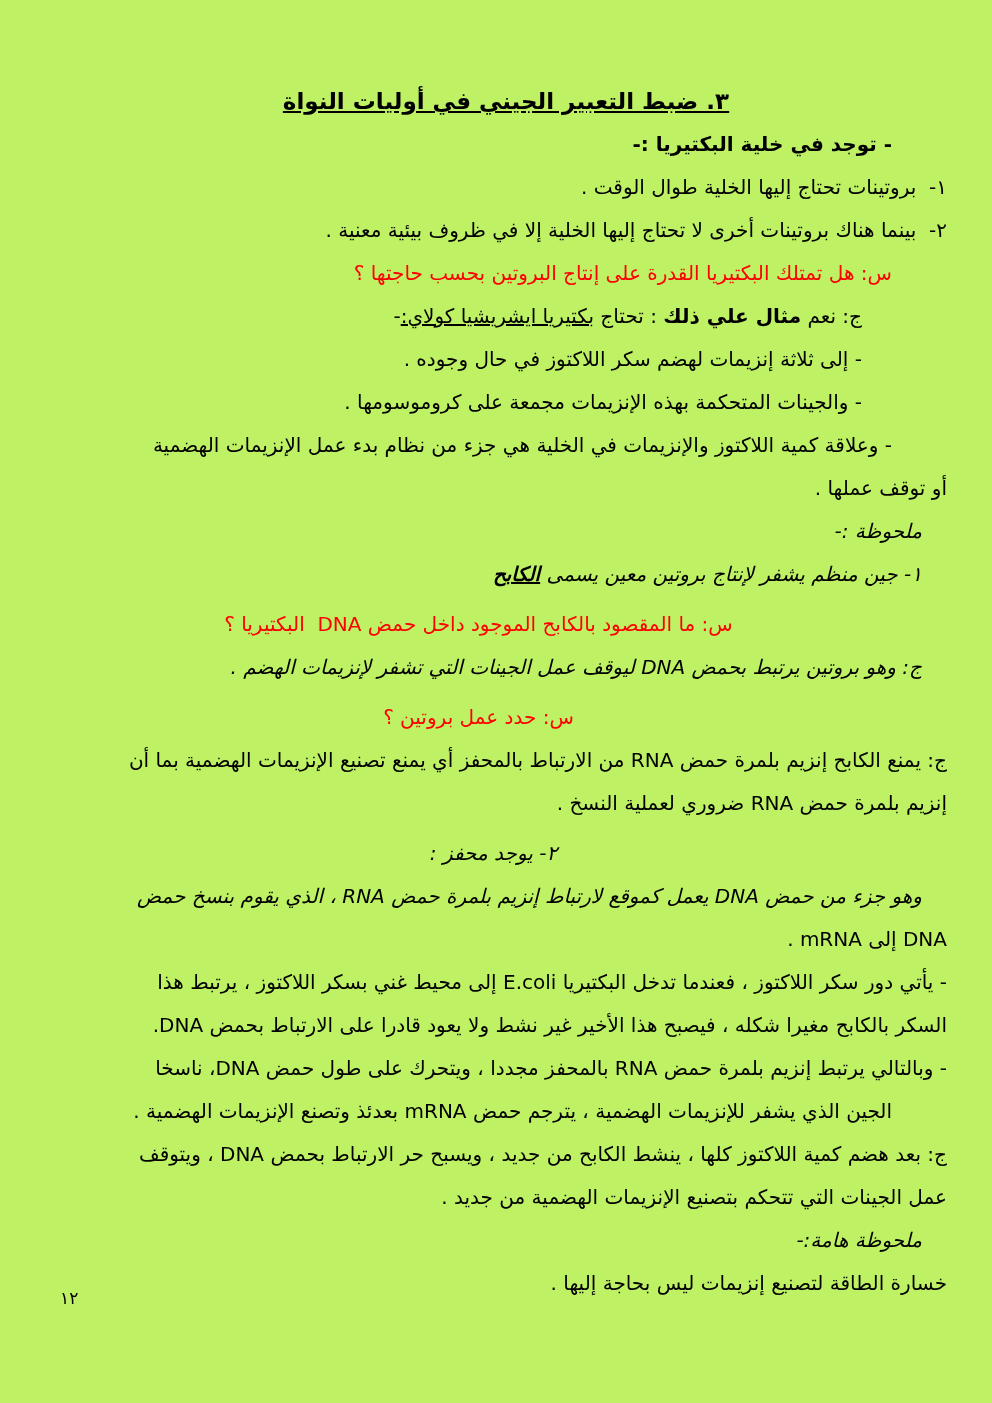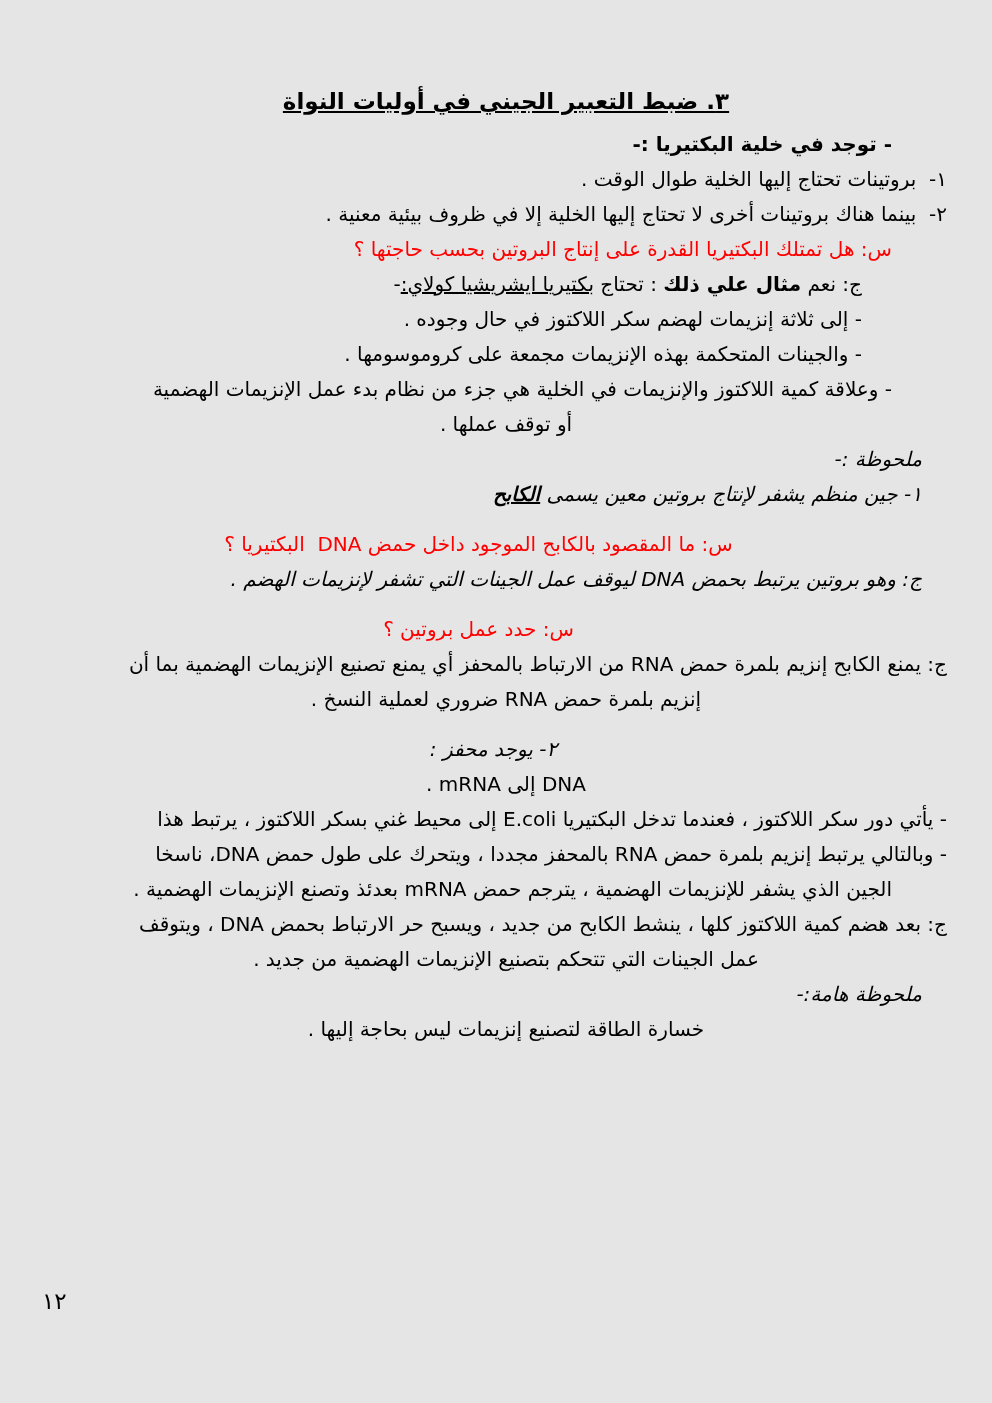--- a/index.html
+++ b/index.html
@@ -11,21 +11,21 @@
     width: 992px;
     height: 1403px;
     position: relative;
     overflow: hidden;
     font-family: "DejaVu Sans", sans-serif;
     color: #000000;
   }
   .page {
     position: absolute;
     inset: 0;
-    background: #e5e5e5;
+    background: #bef264;
   }
   .content {
     position: absolute;
     top: 84px;
     right: 45px;
     left: 65px;
     direction: rtl;
   }
   .title {
     text-align: center;
@@ -34,34 +34,35 @@
     text-decoration: underline;
     line-height: 35px;
     margin-bottom: 8px;
     white-space: nowrap;
   }
   .line {
     font-size: 20px;
     line-height: 35px;
     text-align: right;
     white-space: nowrap;
+    margin-top: 8px;
   }
-  .al-center { text-align: center; }
+  .al-center { }
   .ind-s { padding-right: 25px; font-style: italic; }
   .ind-m { padding-right: 55px; }
   .ind-l { padding-right: 85px; }
   .gap   { margin-top: 15px; text-align: center; }
   .seg.b { font-weight: bold; }
   .seg.u { text-decoration: underline; }
   .seg.r { color: #ff0000; }
   .pagenum {
     position: absolute;
-    left: 42px;
+    left: 60px;
     top: 1288px;
-    font-size: 23px;
+    font-size: 17px;
     direction: rtl;
   }
 </style>
 </head>
 <body>
 
 <div class="page">
   <div class="content">
     <div class="title">٣. ضبط التعبير الجيني في أوليات النواة</div>
     <div>
@@ -75,22 +76,24 @@
         <div class="line ind-m"><span class="seg">- وعلاقة كمية اللاكتوز والإنزيمات في الخلية هي جزء من نظام بدء عمل الإنزيمات الهضمية</span></div>
         <div class="line al-center"><span class="seg">أو توقف عملها .</span></div>
         <div class="line ind-s"><span class="seg">ملحوظة :-</span></div>
         <div class="line ind-s"><span class="seg">١- جين منظم يشفر لإنتاج بروتين معين يسمى </span><span class="seg b u">الكابح</span></div>
         <div class="line ind-m gap"><span class="seg r">س: ما المقصود بالكابح الموجود داخل حمض DNA&nbsp; البكتيريا ؟</span></div>
         <div class="line ind-s"><span class="seg">ج: وهو بروتين يرتبط بحمض DNA ليوقف عمل الجينات التي تشفر لإنزيمات الهضم .</span></div>
         <div class="line ind-m gap"><span class="seg r">س: حدد عمل بروتين ؟</span></div>
         <div class="line"><span class="seg">ج: يمنع الكابح إنزيم بلمرة حمض RNA من الارتباط بالمحفز أي يمنع تصنيع الإنزيمات الهضمية بما أن</span></div>
         <div class="line al-center"><span class="seg">إنزيم بلمرة حمض RNA ضروري لعملية النسخ .</span></div>
         <div class="line ind-s gap"><span class="seg">٢- يوجد محفز :</span></div>
+        <div class="line ind-s"><span class="seg">وهو جزء من حمض DNA يعمل كموقع لارتباط إنزيم بلمرة حمض RNA ، الذي يقوم بنسخ حمض</span></div>
         <div class="line al-center"><span class="seg">DNA إلى mRNA .</span></div>
         <div class="line"><span class="seg">- يأتي دور سكر اللاكتوز ، فعندما تدخل البكتيريا E.coli إلى محيط غني بسكر اللاكتوز ، يرتبط هذا</span></div>
+        <div class="line"><span class="seg">السكر بالكابح مغيرا شكله ، فيصبح هذا الأخير غير نشط ولا يعود قادرا على الارتباط بحمض DNA.</span></div>
         <div class="line"><span class="seg">- وبالتالي يرتبط إنزيم بلمرة حمض RNA بالمحفز مجددا ، ويتحرك على طول حمض DNA، ناسخا</span></div>
         <div class="line ind-m"><span class="seg">الجين الذي يشفر للإنزيمات الهضمية ، يترجم حمض mRNA بعدئذ وتصنع الإنزيمات الهضمية .</span></div>
         <div class="line"><span class="seg">ج: بعد هضم كمية اللاكتوز كلها ، ينشط الكابح من جديد ، ويسبح حر الارتباط بحمض DNA ، ويتوقف</span></div>
         <div class="line al-center"><span class="seg">عمل الجينات التي تتحكم بتصنيع الإنزيمات الهضمية من جديد .</span></div>
         <div class="line ind-s"><span class="seg">ملحوظة هامة:-</span></div>
         <div class="line al-center"><span class="seg">خسارة الطاقة لتصنيع إنزيمات ليس بحاجة إليها .</span></div>
       </div>
   </div>
   <div class="pagenum">١٢</div>
 </div>

